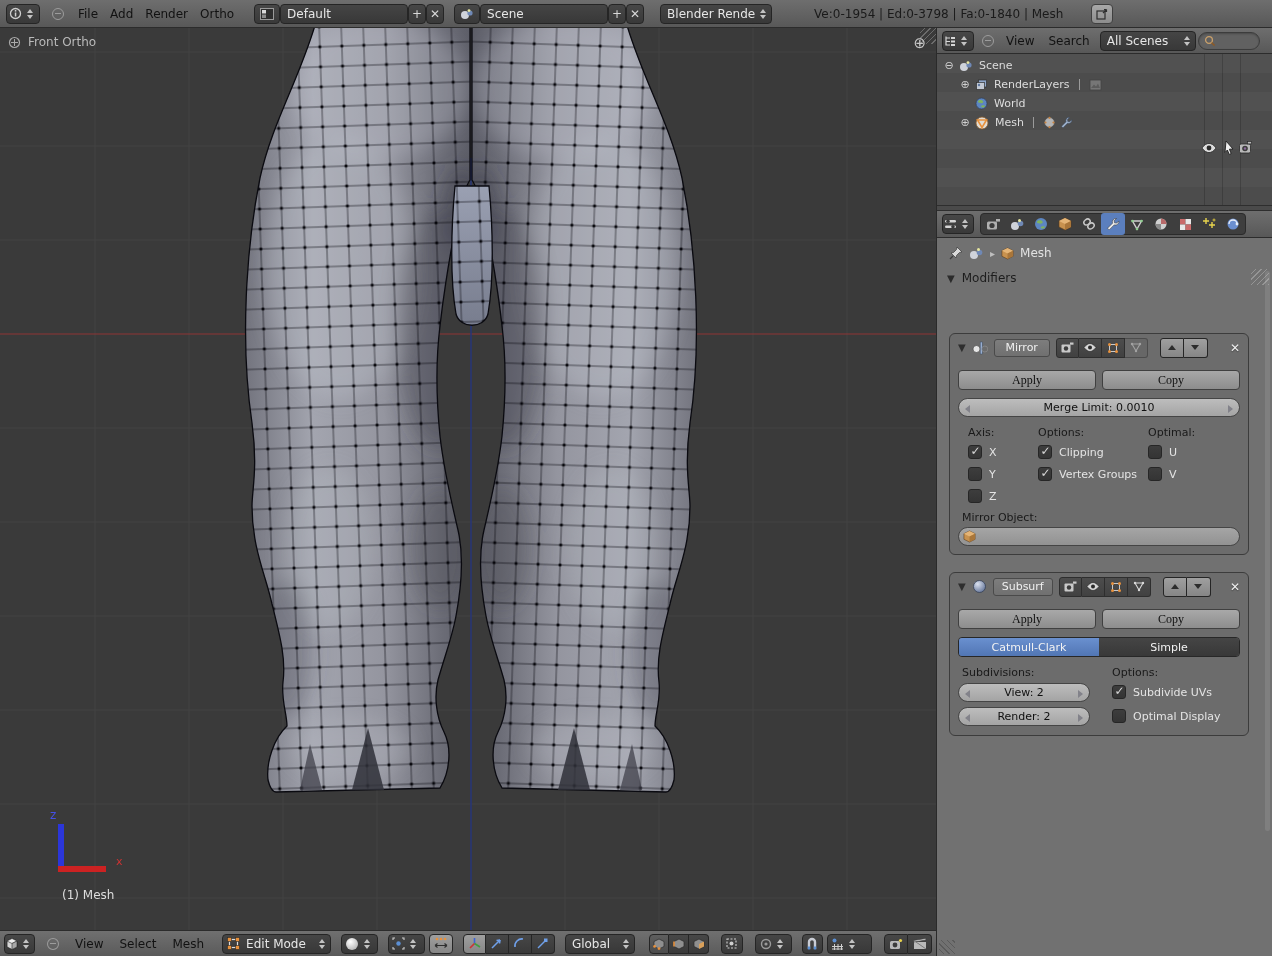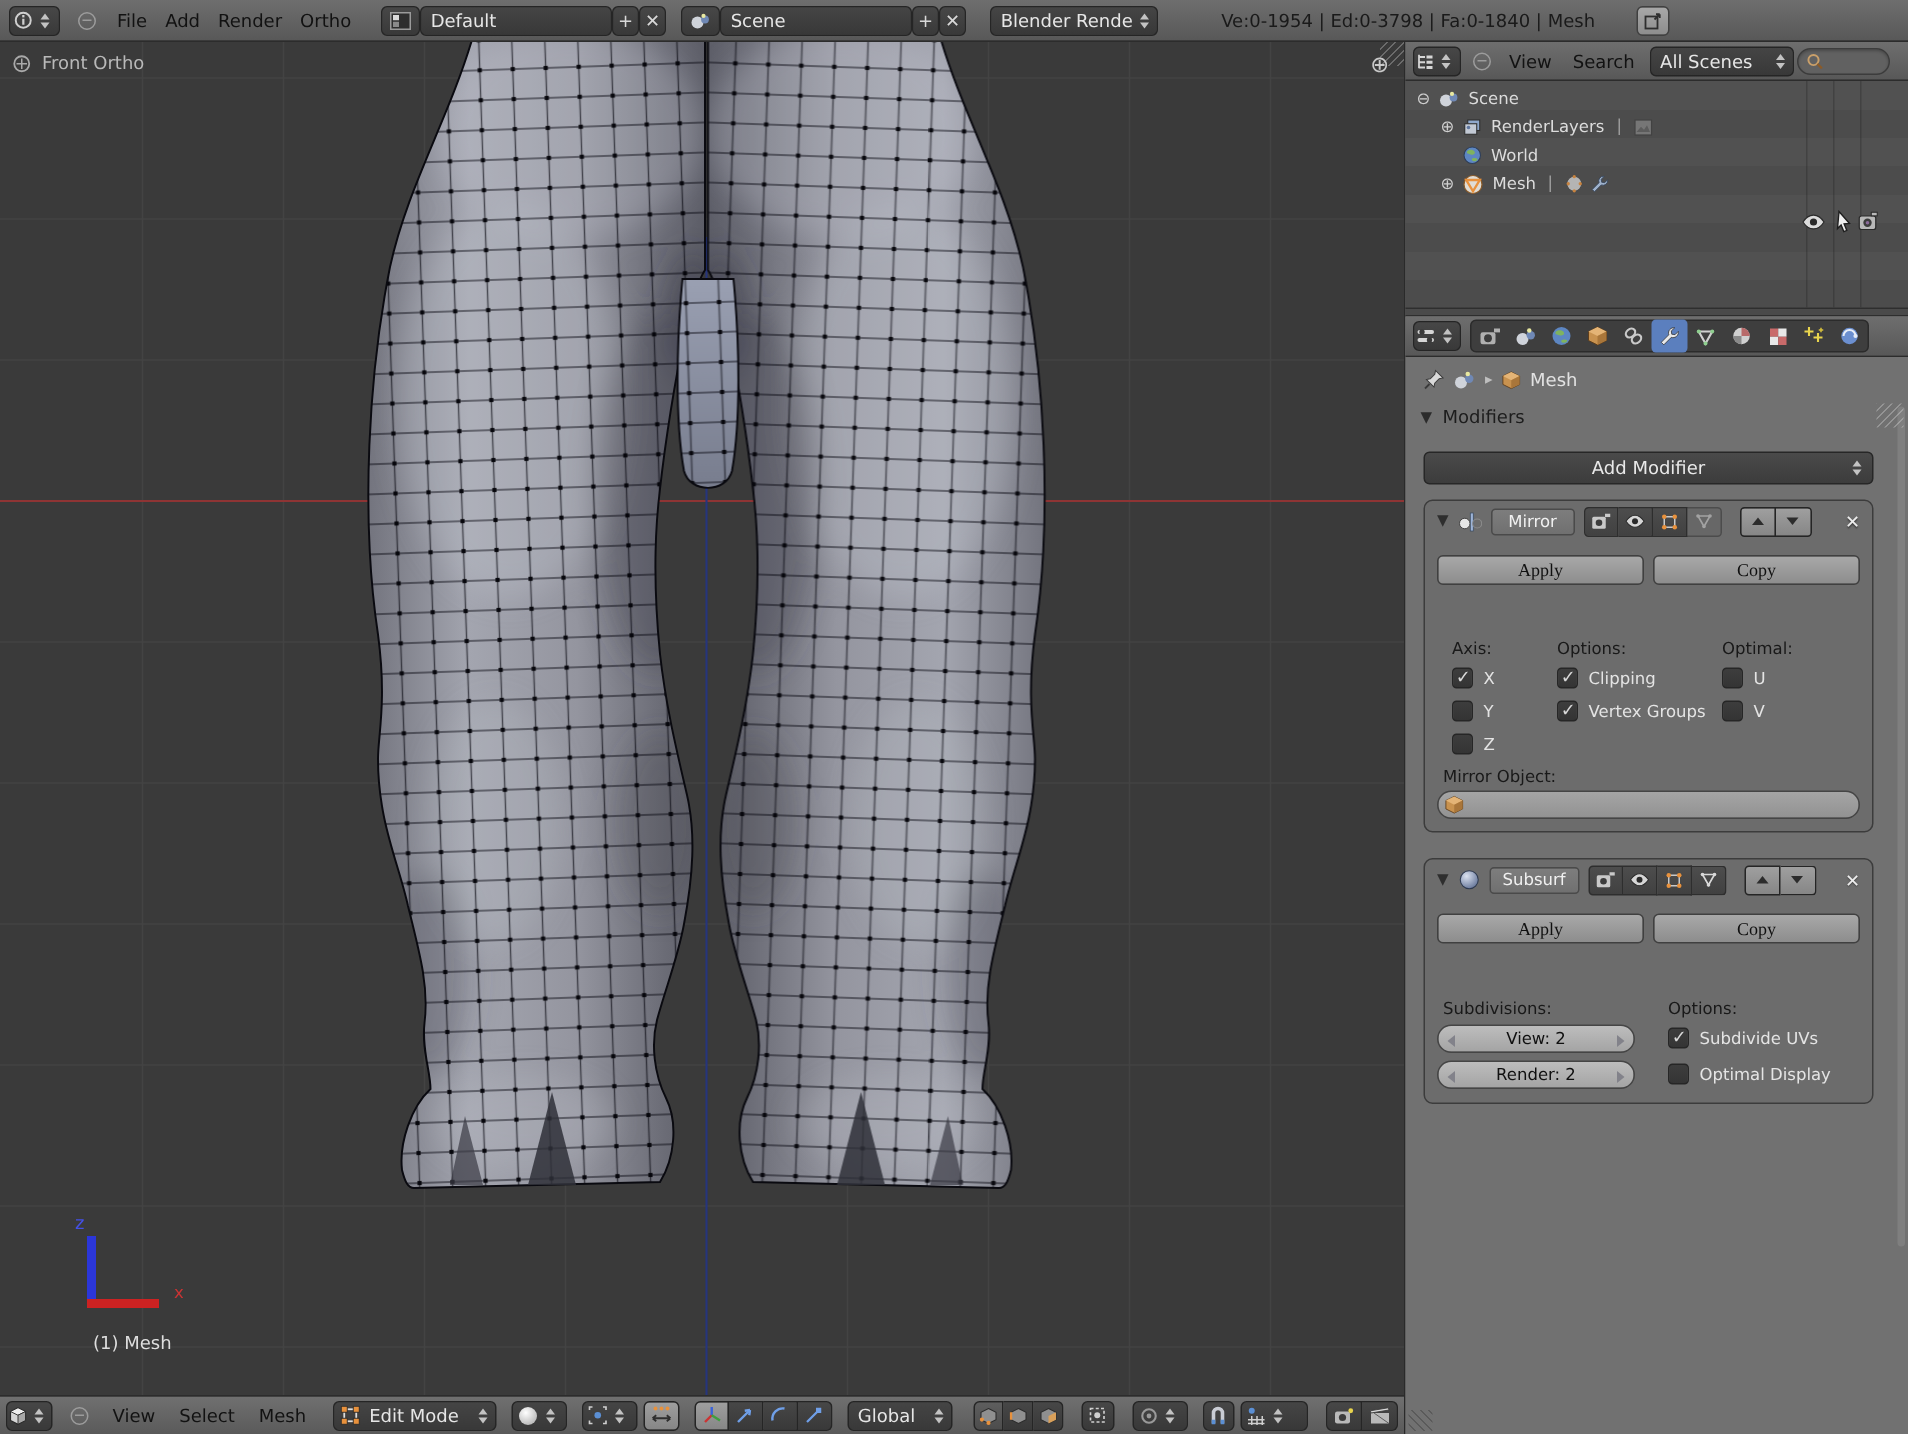--- a/index.html
+++ b/index.html
@@ -687,27 +687,20 @@
         </svg>
         <span>Mesh</span>
       </div>
 
       <div class="panel-title">
         <span class="tri">▼</span>
         <span>Modifiers</span>
       </div>
       <div class="props-grip"></div>
 
-      <div class="add-modifier">
-        <span>Add Modifier</span>
-        <span class="updown">
-            <i class="u"></i>
-            <i class="d"></i>
-          </span>
-      </div>
 
       <div class="modbox" style="top:122px; height:222px">
         <div class="modbox-header">
           <span class="mod-tri">▼</span>
           <svg width="16" height="14" viewBox="0 0 16 14">
             <circle cx="4.5" cy="8" r="3.5" fill="#e6e6e6" stroke="#3a3a3a" stroke-width="0.6"></circle>
             <rect x="8.2" y="1" width="2" height="12" fill="#9db4d8" stroke="#3a4a60" stroke-width="0.5"></rect>
             <circle cx="12.8" cy="8" r="3" fill="none" stroke="#8a8a8a" stroke-width="0.8"></circle>
           </svg>
           <span class="mod-name">Mirror</span>
@@ -760,20 +753,25 @@
 
         <div class="row2" style="top:36px">
           <div class="btn lbtn">
               <span>Apply</span>
             </div>
           <div class="btn lbtn">
               <span>Copy</span>
             </div>
         </div>
 
+        <div class="slider" style="top:64px">
+          <span class="ar l"></span>
+          <span>Merge Limit: 0.0010</span>
+          <span class="ar r"></span>
+        </div>
 
         <span class="flabel" style="left:18px; top:92px">Axis:</span>
         <span class="flabel" style="left:88px; top:92px">Options:</span>
         <span class="flabel" style="left:198px; top:92px">Optimal:</span>
 
         <div class="cbrow" style="left:18px; top:111px">
           <span class="cb checked"></span>
           <span class="cblabel">X</span>
         </div>
         <div class="cbrow" style="left:18px; top:133px">
@@ -873,20 +871,28 @@
 
         <div class="row2" style="top:36px">
           <div class="btn lbtn">
               <span>Apply</span>
             </div>
           <div class="btn lbtn">
               <span>Copy</span>
             </div>
         </div>
 
+        <div class="segmented" style="top:64px">
+          <div class="seg sel">
+              <span>Catmull-Clark</span>
+            </div>
+          <div class="seg unsel">
+              <span>Simple</span>
+            </div>
+        </div>
 
         <span class="flabel" style="left:12px; top:93px">Subdivisions:</span>
         <span class="flabel" style="left:162px; top:93px">Options:</span>
 
         <div class="slider" style="top:110px; right:158px">
           <span class="ar l"></span>
           <span>View: 2</span>
           <span class="ar r"></span>
         </div>
         <div class="slider" style="top:134px; right:158px">

